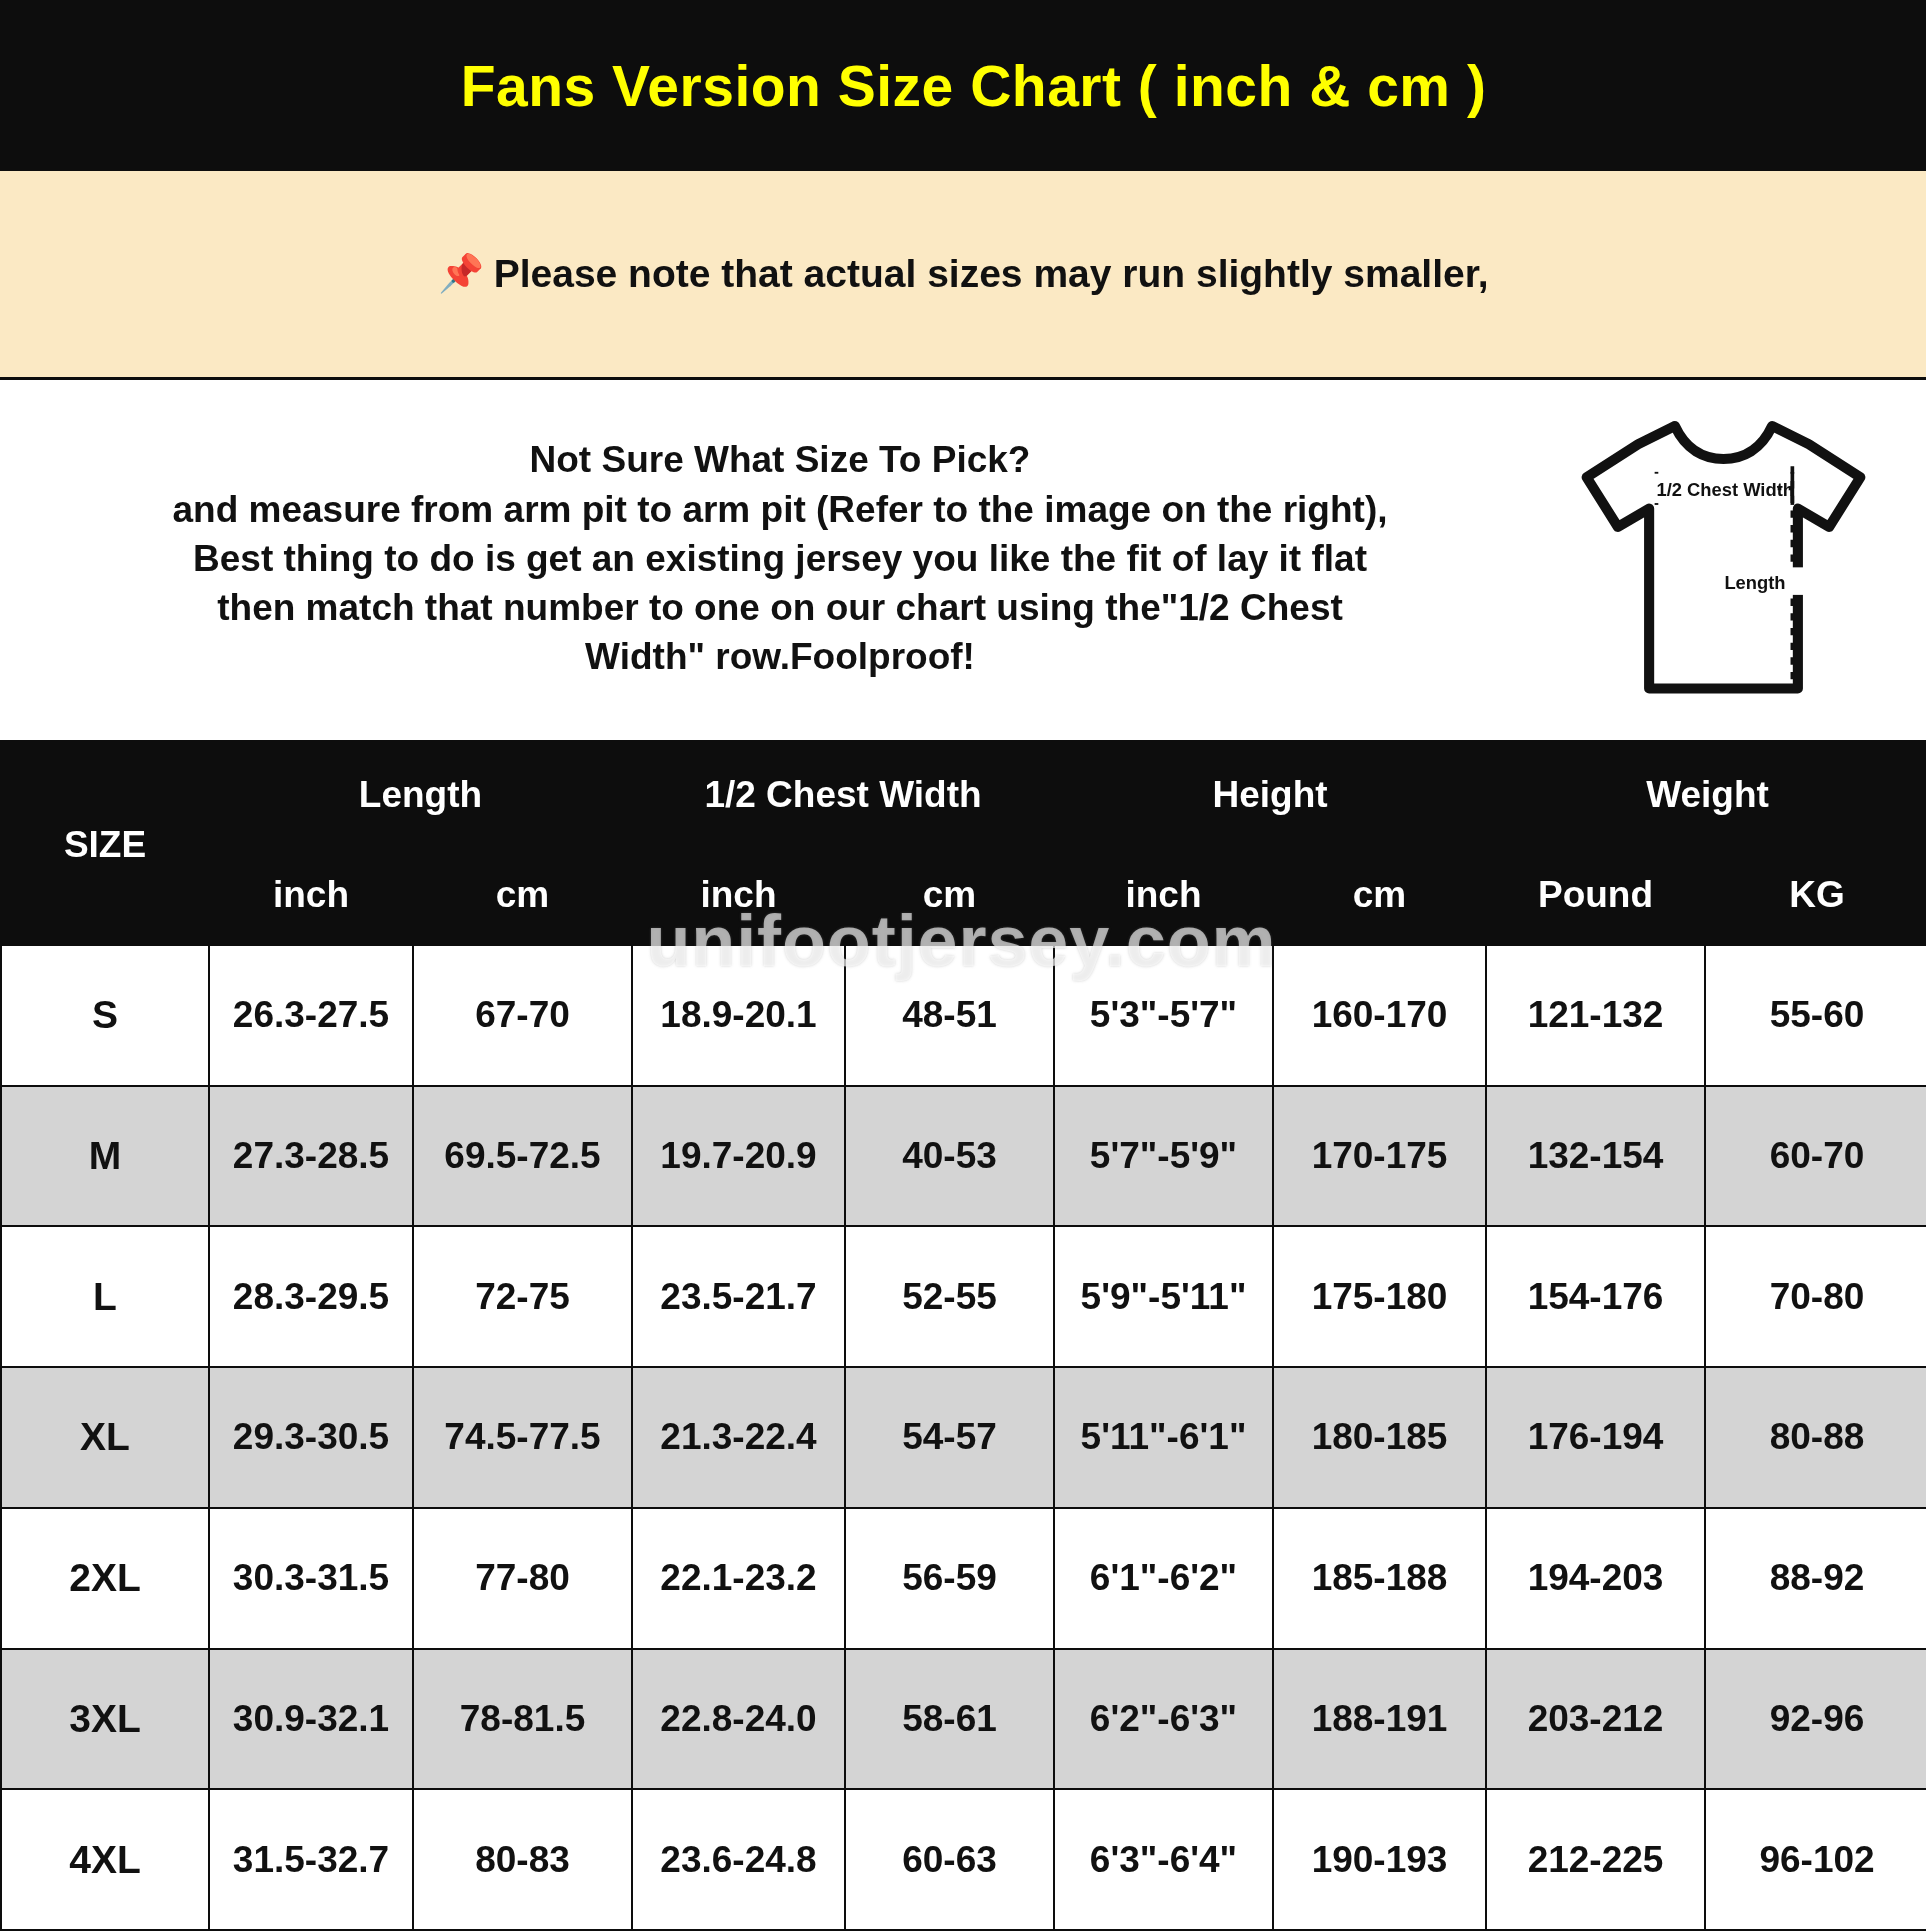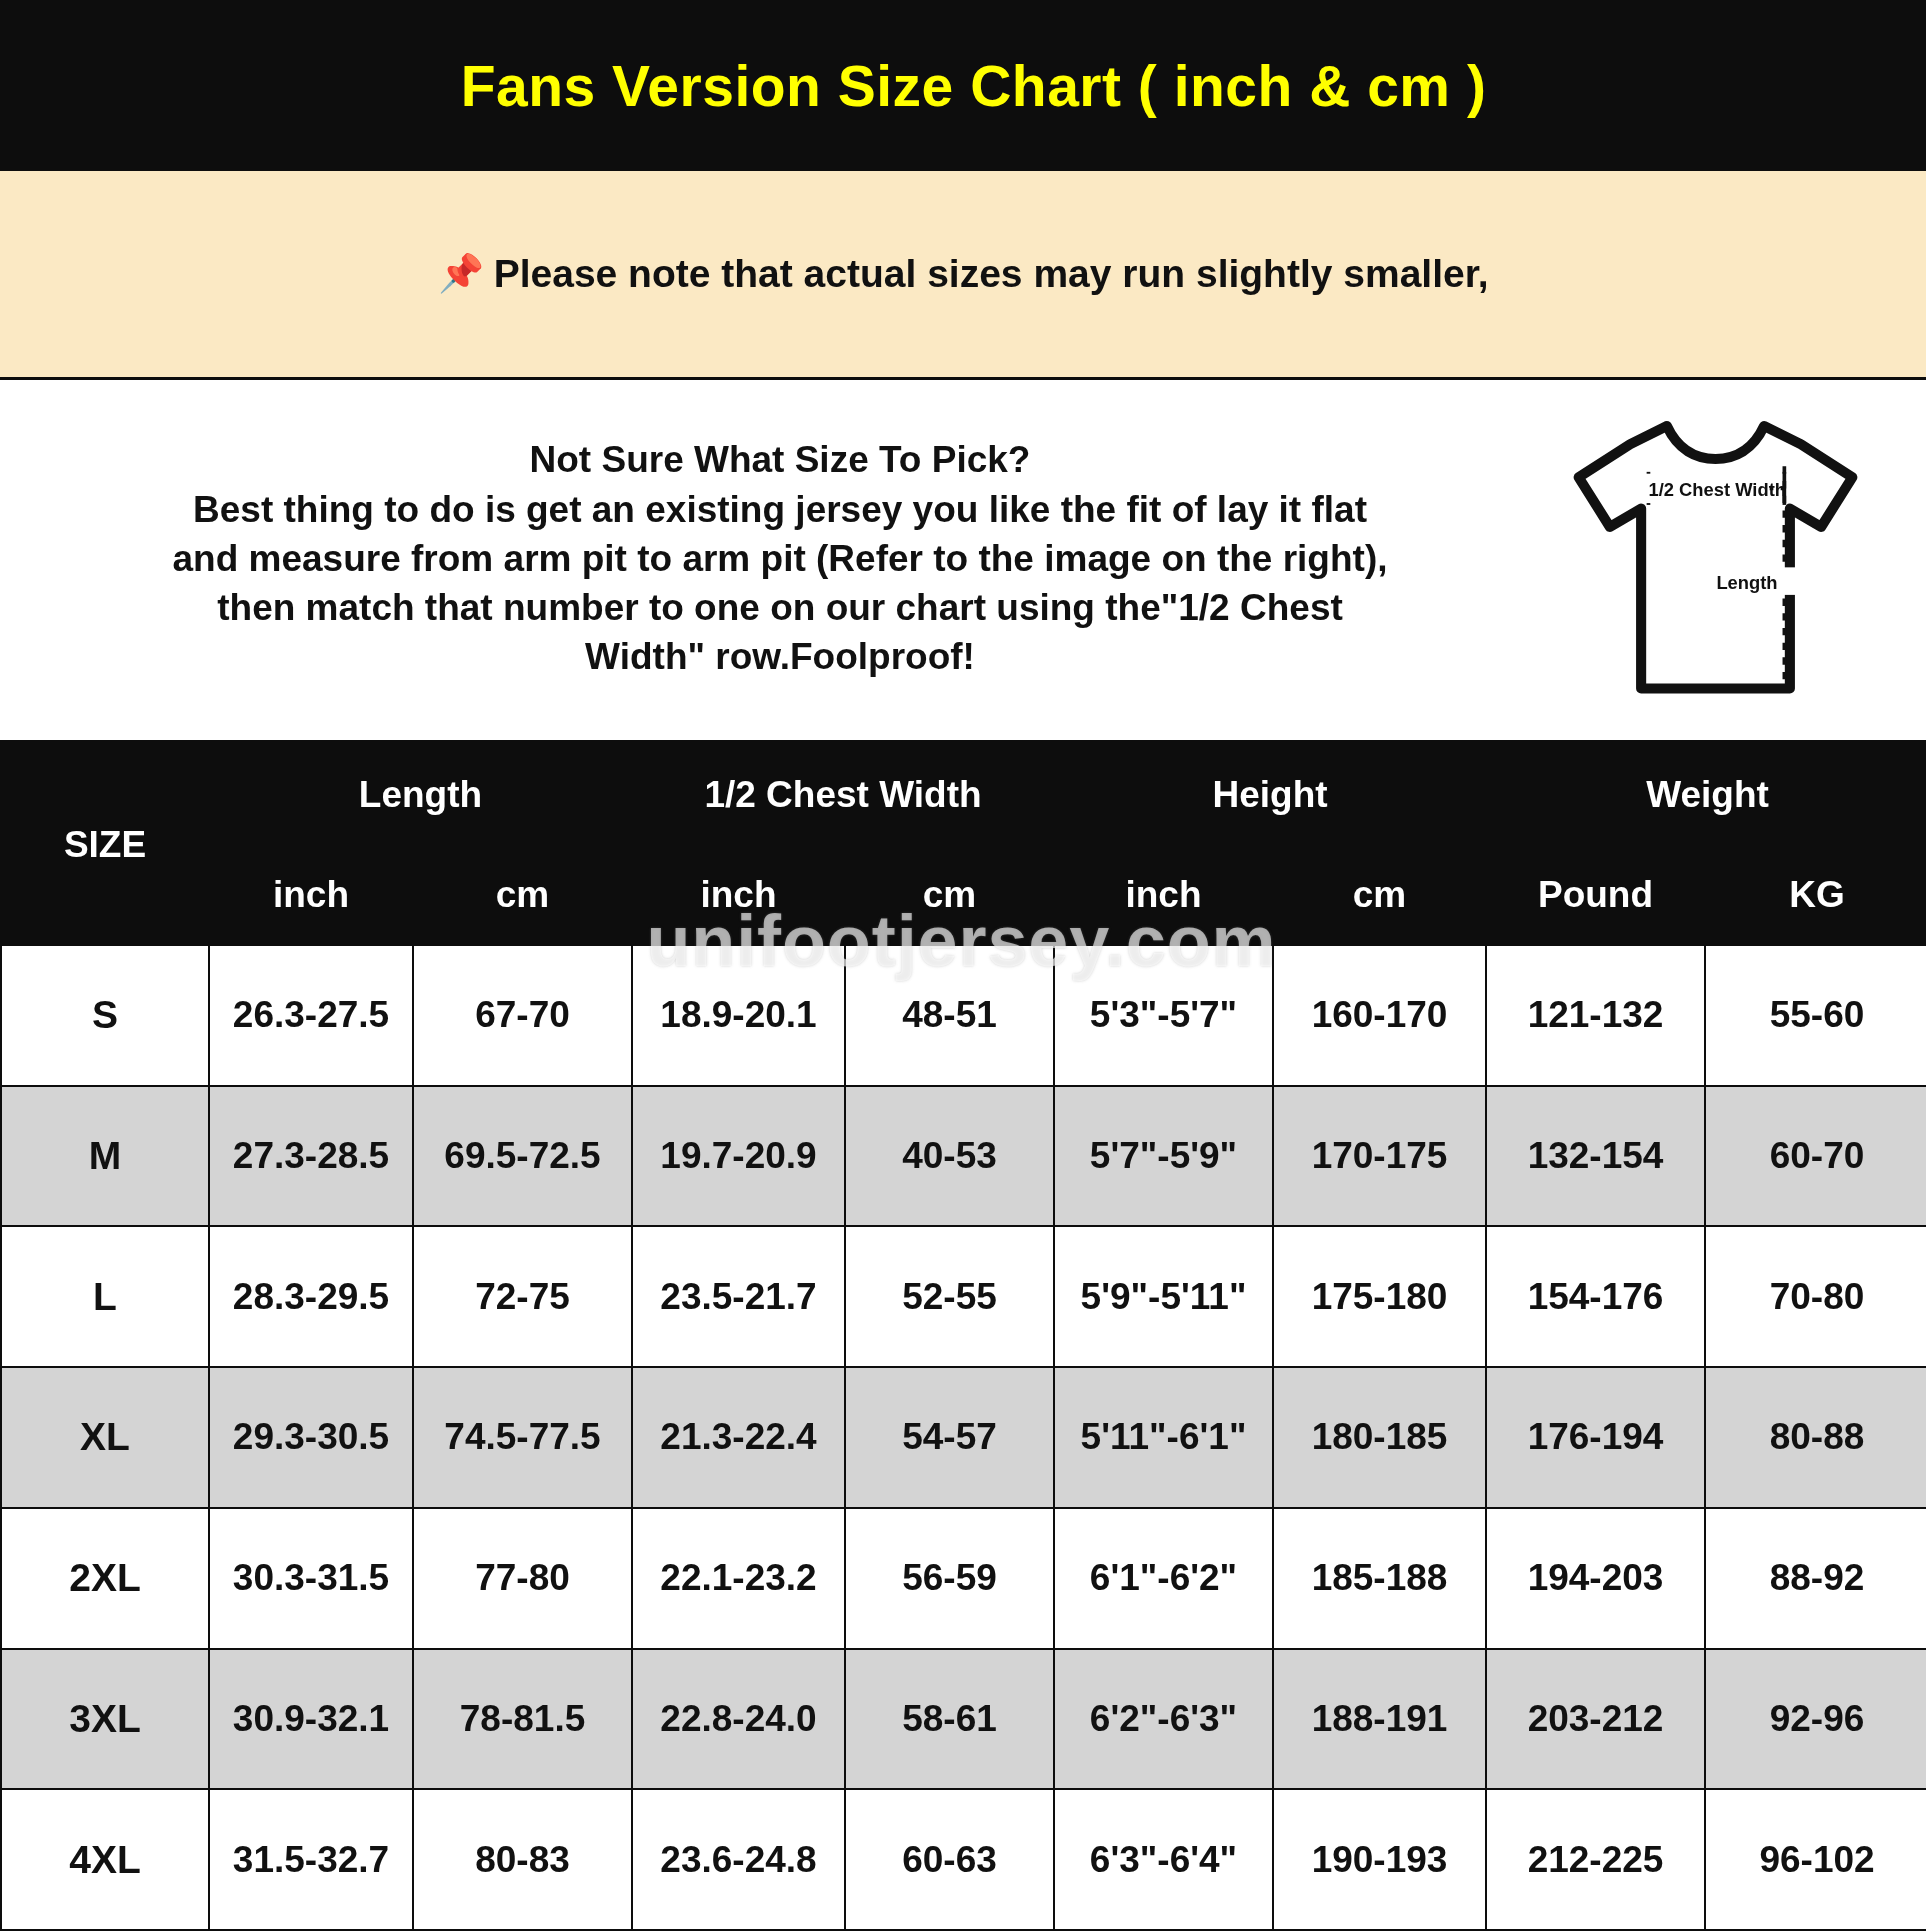--- a/index.html
+++ b/index.html
@@ -80,21 +80,21 @@
 
   
   .info-section {
     flex: none;
     height: 364px;
     display: flex;
     align-items: center;
     background: #ffffff;
     border-bottom: 4.6px solid #0d0d0d;
     box-sizing: border-box;
-    padding: 0 28px;
+    padding: 0 20px;
   }
   .info-text {
     flex: 1 1 auto;
     text-align: center;
     padding-left: 9.2px;
     padding-right: 9.2px;
   }
   .info-head {
     font-size: 37px;
     font-weight: bold;
@@ -187,22 +187,22 @@
   <div class="note-band">
     <div class="note-line">
       <span class="pin-icon">📌</span>
       <span>Please note that actual sizes may run slightly smaller,</span>
     </div>
   </div>
 
   <div class="info-section">
     <div class="info-text">
       <div class="info-head">Not Sure What Size To Pick?</div>
+      <div class="info-body">and measure from arm pit to arm pit (Refer to the image on the right),</div>
       <div class="info-body">Best thing to do is get an existing jersey you like the fit of lay it flat</div>
-      <div class="info-body">and measure from arm pit to arm pit (Refer to the image on the right),</div>
       <div class="info-body">then match that number to one on our chart using the"1/2 Chest</div>
       <div class="info-body">Width" row.Foolproof!</div>
     </div>
     <div class="tee-wrap">
       <svg width="303" height="294" viewBox="0 0 330 320">
         <path d="M112 14 L72 34 L16 70 L50 124 L84 104 L84 300 L246 300 L246 104 L280 124 L314 70 L258 34 L218 14
                  C206 40 186 50 165 50 C144 50 124 40 112 14 Z" fill="#ffffff" stroke="#111111" stroke-width="11" stroke-linejoin="round"></path>
         <line x1="92" y1="82" x2="240" y2="82" stroke="#111111" stroke-width="4" stroke-dasharray="8,8"></line>
         <line x1="92" y1="64" x2="92" y2="100" stroke="#111111" stroke-width="4"></line>
         <line x1="240" y1="64" x2="240" y2="100" stroke="#111111" stroke-width="4"></line>

